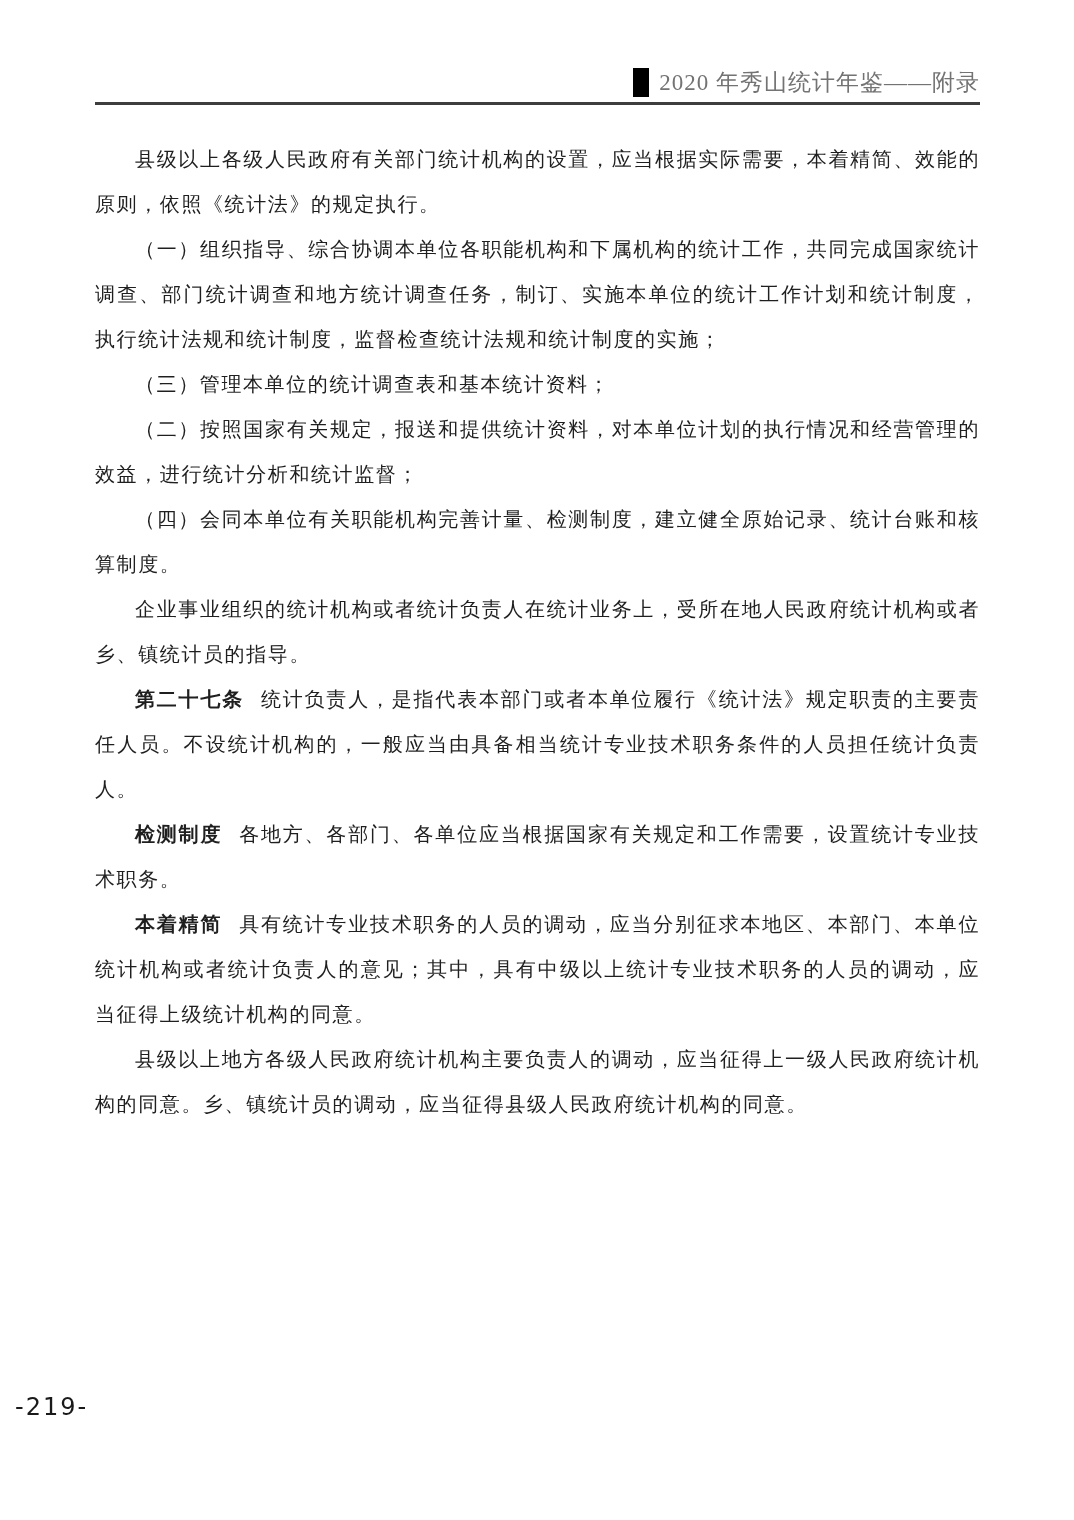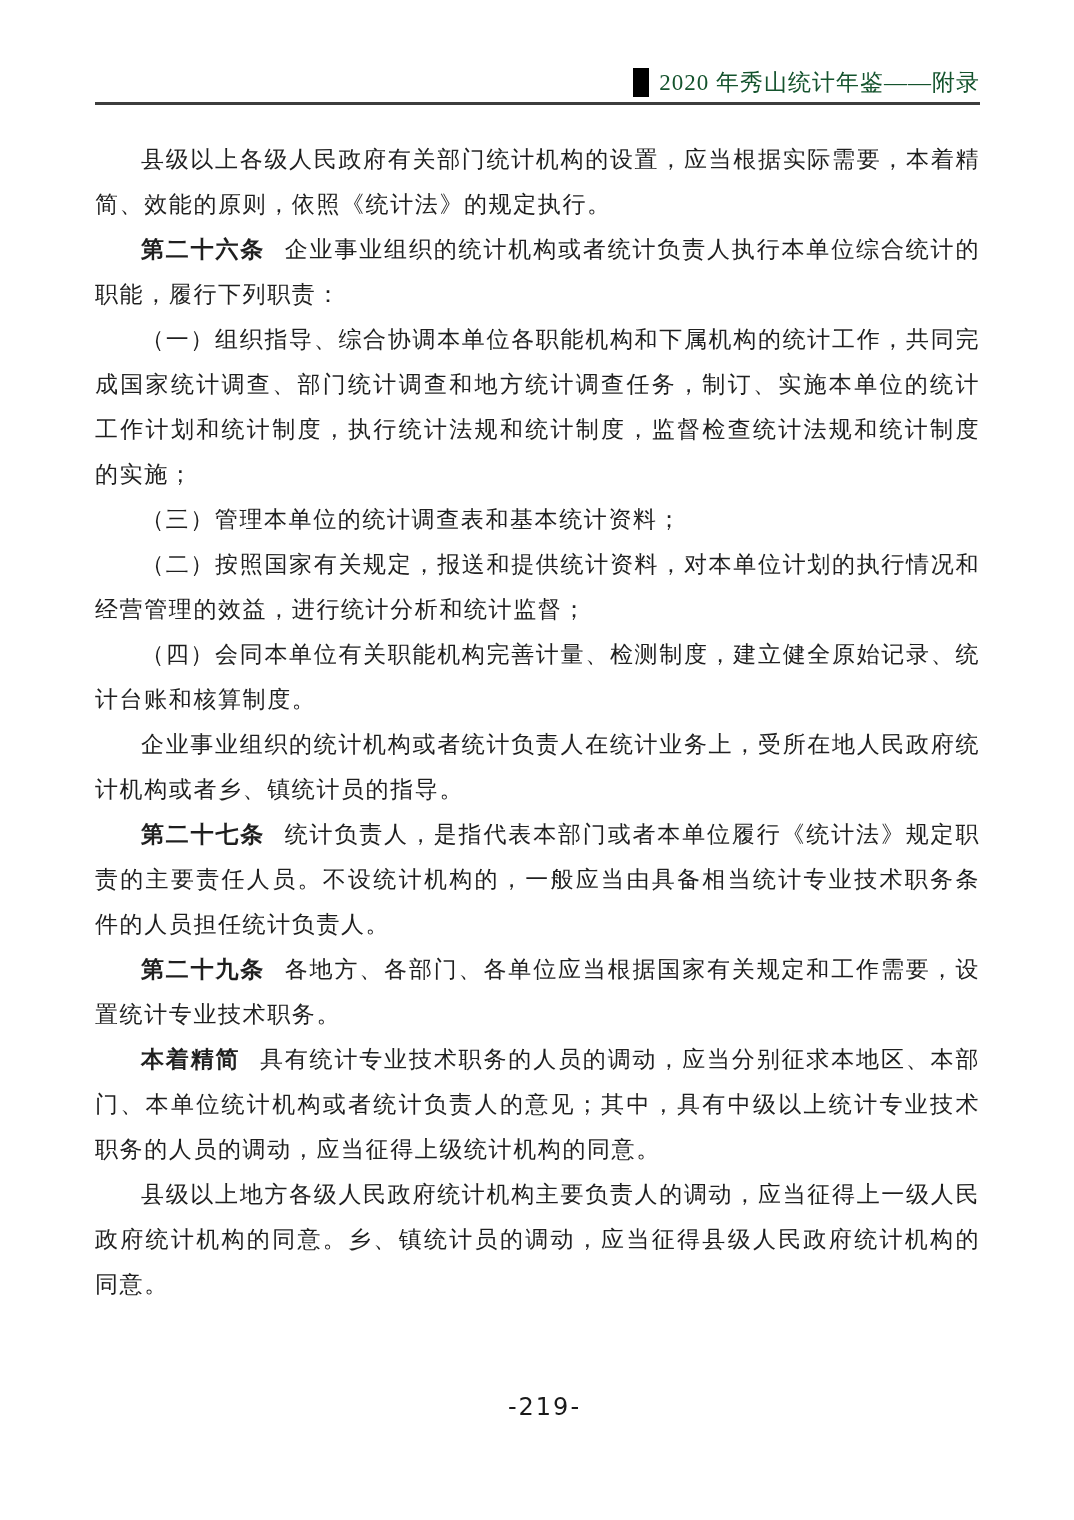--- a/index.html
+++ b/index.html
@@ -38,56 +38,56 @@
     width: 16px;
     height: 29px;
     background: #000000;
     margin-right: 10px;
     align-self: flex-end;
     margin-bottom: 1px;
   }
   .header-title {
     font-size: 23px;
     letter-spacing: 1px;
-    color: #14532d;
+    color: #737373;
     line-height: 30px;
     white-space: nowrap;
   }
   .header-rule {
     height: 0;
     border-bottom: 3px solid #3d3d3d;
   }
   
   .doc-body {
     position: absolute;
     top: 137px;
     left: 95px;
     right: 94px;
-    font-size: 23px;
+    font-size: 20px;
     line-height: 45px;
     letter-spacing: 1.6px;
     text-align: justify;
     text-justify: inter-character;
   }
   .doc-body p.para {
     margin: 0;
     padding: 0;
     text-indent: 2em;
   }
   .article-no {
     font-weight: bold;
     margin-right: 0.85em;
   }
   
   .page-footer {
     position: absolute;
     left: 0;
     right: 0;
     top: 1393px;
-    text-align: center;
+    text-align: left;
     margin-left: 15px;
   }
   .page-number {
     font-family: "DejaVu Sans", "Liberation Sans", sans-serif;
     font-size: 24px;
     letter-spacing: 2px;
     color: #1a1a1a;
   }
 </style>
 </head>
@@ -98,28 +98,27 @@
   <header class="page-header">
     <div class="header-line">
       <span class="header-bar"></span>
       <span class="header-title">2020 年秀山统计年鉴——附录</span>
     </div>
     <div class="header-rule"></div>
   </header>
 
   <main class="doc-body" id="paragraphs">
       <p class="para"><span>县级以上各级人民政府有关部门统计机构的设置，应当根据实际需要，本着精简、效能的原则，依照《统计法》的规定执行。</span></p>
-      <p class="para"><b class="article-no">第二十六条</b><span>企业事业组织的统计机构或者统计负责人执行本单位综合统计的职能，履行下列职责：</span></p>
       <p class="para"><span>（一）组织指导、综合协调本单位各职能机构和下属机构的统计工作，共同完成国家统计调查、部门统计调查和地方统计调查任务，制订、实施本单位的统计工作计划和统计制度，执行统计法规和统计制度，监督检查统计法规和统计制度的实施；</span></p>
       <p class="para"><span>（三）管理本单位的统计调查表和基本统计资料；</span></p>
       <p class="para"><span>（二）按照国家有关规定，报送和提供统计资料，对本单位计划的执行情况和经营管理的效益，进行统计分析和统计监督；</span></p>
       <p class="para"><span>（四）会同本单位有关职能机构完善计量、检测制度，建立健全原始记录、统计台账和核算制度。</span></p>
       <p class="para"><span>企业事业组织的统计机构或者统计负责人在统计业务上，受所在地人民政府统计机构或者乡、镇统计员的指导。</span></p>
       <p class="para"><b class="article-no">第二十七条</b><span>统计负责人，是指代表本部门或者本单位履行《统计法》规定职责的主要责任人员。不设统计机构的，一般应当由具备相当统计专业技术职务条件的人员担任统计负责人。</span></p>
-      <p class="para"><b class="article-no">第二十九条</b><span>各地方、各部门、各单位应当根据国家有关规定和工作需要，设置统计专业技术职务。</span></p>
+      <p class="para"><b class="article-no">检测制度</b><span>各地方、各部门、各单位应当根据国家有关规定和工作需要，设置统计专业技术职务。</span></p>
       <p class="para"><b class="article-no">本着精简</b><span>具有统计专业技术职务的人员的调动，应当分别征求本地区、本部门、本单位统计机构或者统计负责人的意见；其中，具有中级以上统计专业技术职务的人员的调动，应当征得上级统计机构的同意。</span></p>
       <p class="para"><span>县级以上地方各级人民政府统计机构主要负责人的调动，应当征得上一级人民政府统计机构的同意。乡、镇统计员的调动，应当征得县级人民政府统计机构的同意。</span></p>
     </main>
 
   <footer class="page-footer">
     <span class="page-number">-219-</span>
   </footer>
 
 </div>
 

